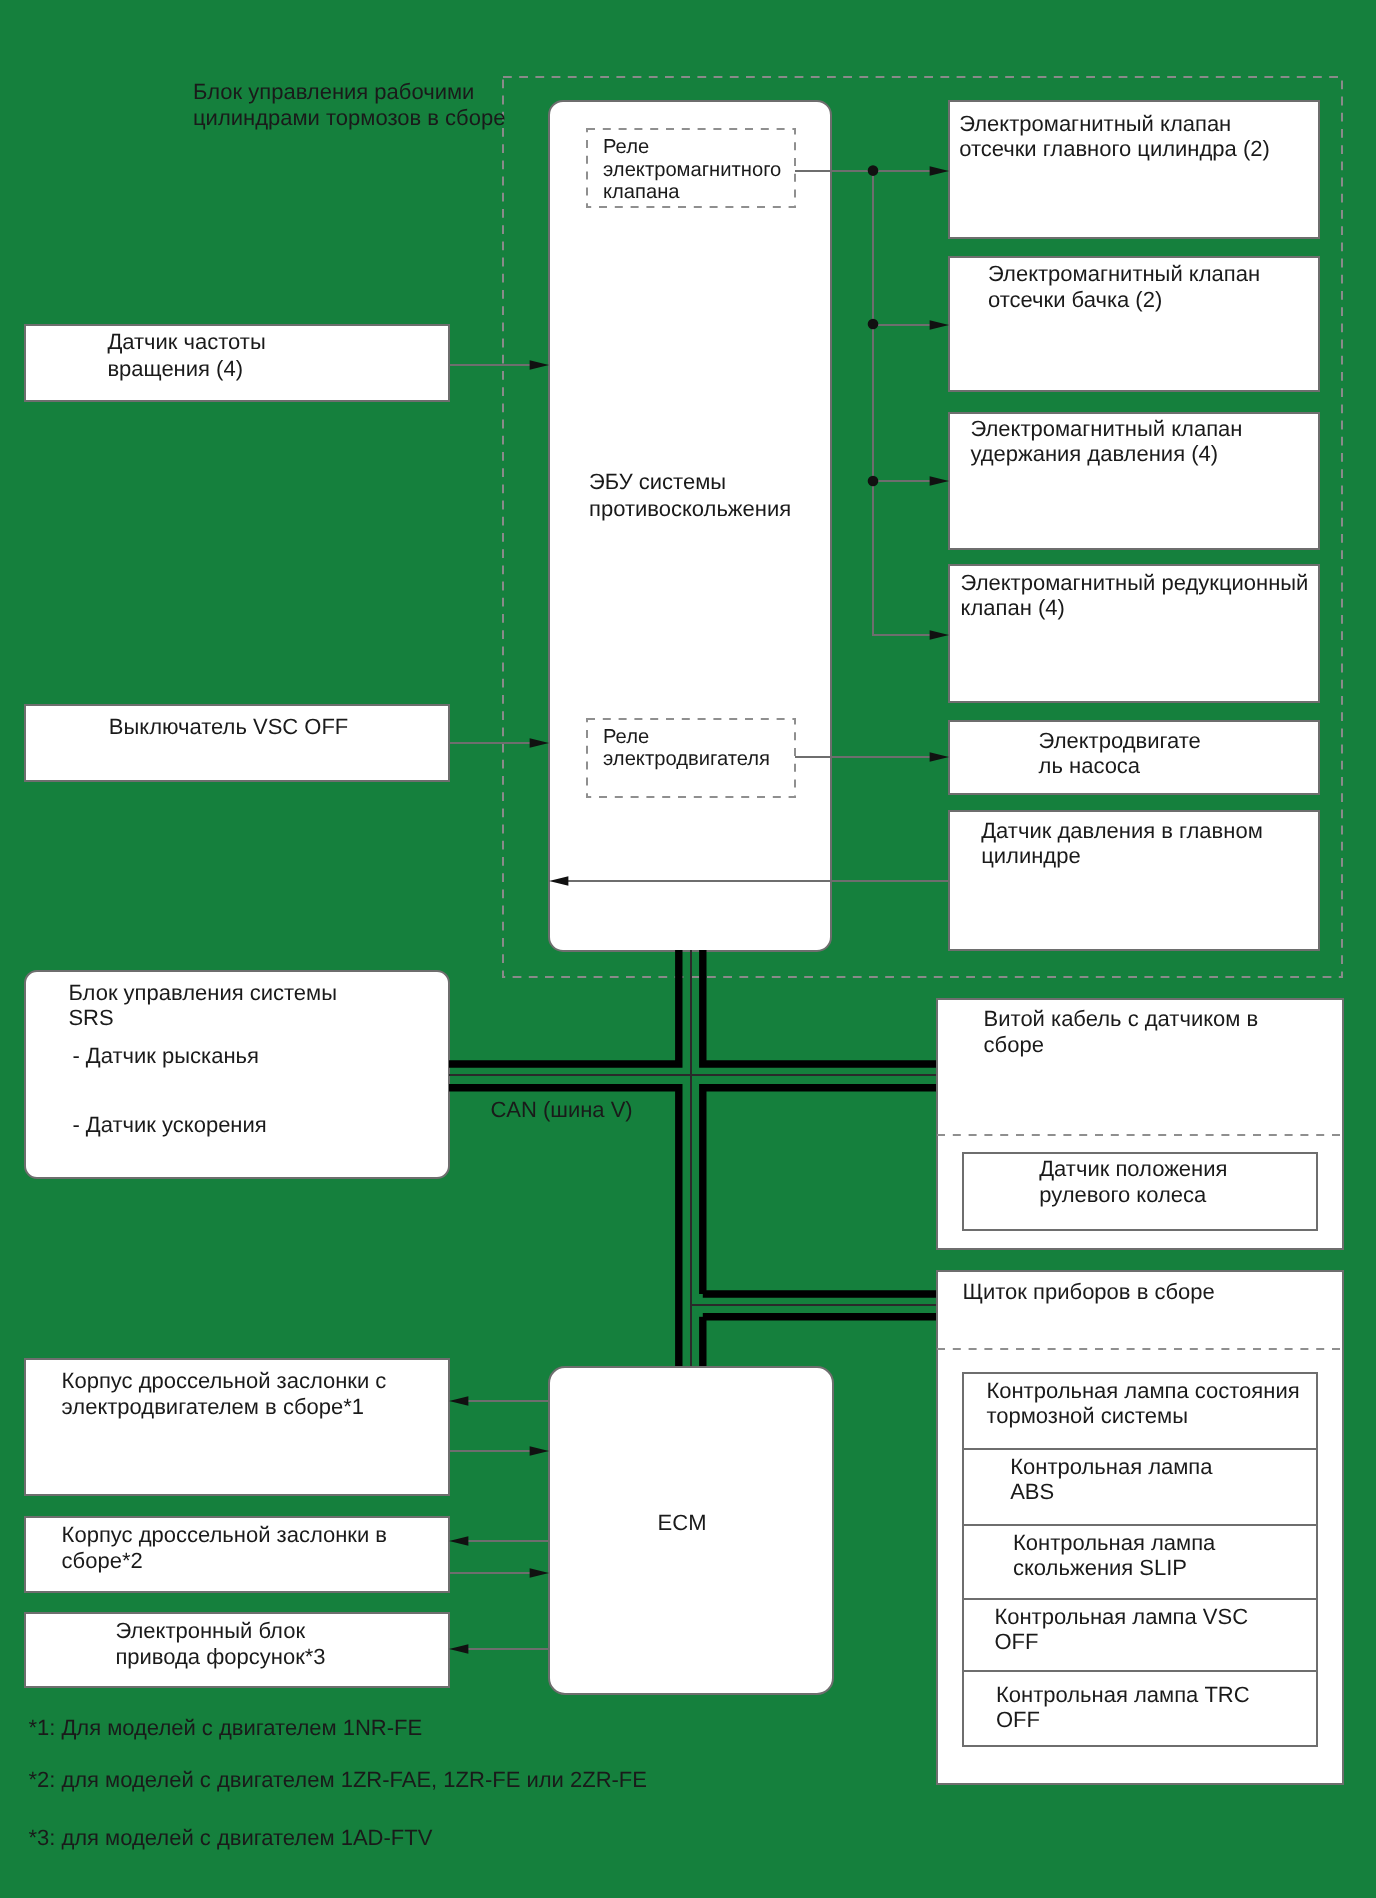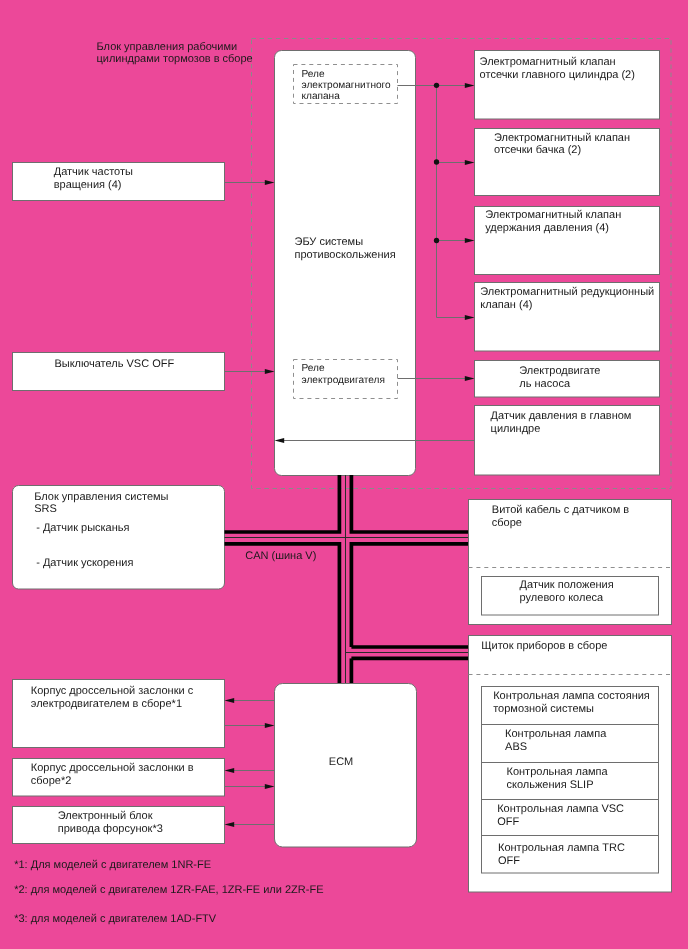--- a/index.html
+++ b/index.html
@@ -1,20 +1,20 @@
 <!DOCTYPE html>
 <html><head>
 <meta charset="utf-8">
 <title>ABS VSC block diagram</title>
 <style>
   html,body{margin:0;padding:0;background:#ffffff;
     -webkit-font-smoothing:antialiased;text-rendering:geometricPrecision;}
   body{width:688px;height:949px;overflow:hidden;
        font-family:"Liberation Sans",sans-serif;color:#1a1a1a;}
-  #stage{position:relative;width:688px;height:949px;background:#ec4899;}
+  #stage{position:relative;width:688px;height:949px;background:#15803d;}
   #sheet{position:absolute;left:0;top:0;width:688px;height:949px;}
   .bx{fill:#ffffff;stroke:#6e6e6e;stroke-width:1;}
   .bx2{fill:none;stroke:#6e6e6e;stroke-width:1;}
   .dash{fill:none;stroke:#8a8a8a;stroke-width:1;stroke-dasharray:4.4 3.7;}
   .dash2{fill:none;stroke:#8f8f8f;stroke-width:1;stroke-dasharray:4 3.9;}
   .ln{stroke:#6e6e6e;stroke-width:1;fill:none;}
   .ahead{fill:#111111;}
   .dot{fill:#111111;}
   .canth{stroke:#000000;stroke-width:3.7;fill:none;stroke-linejoin:miter;stroke-linecap:butt;}
   .cantn{stroke:#2a2a2a;stroke-width:1;fill:none;}

